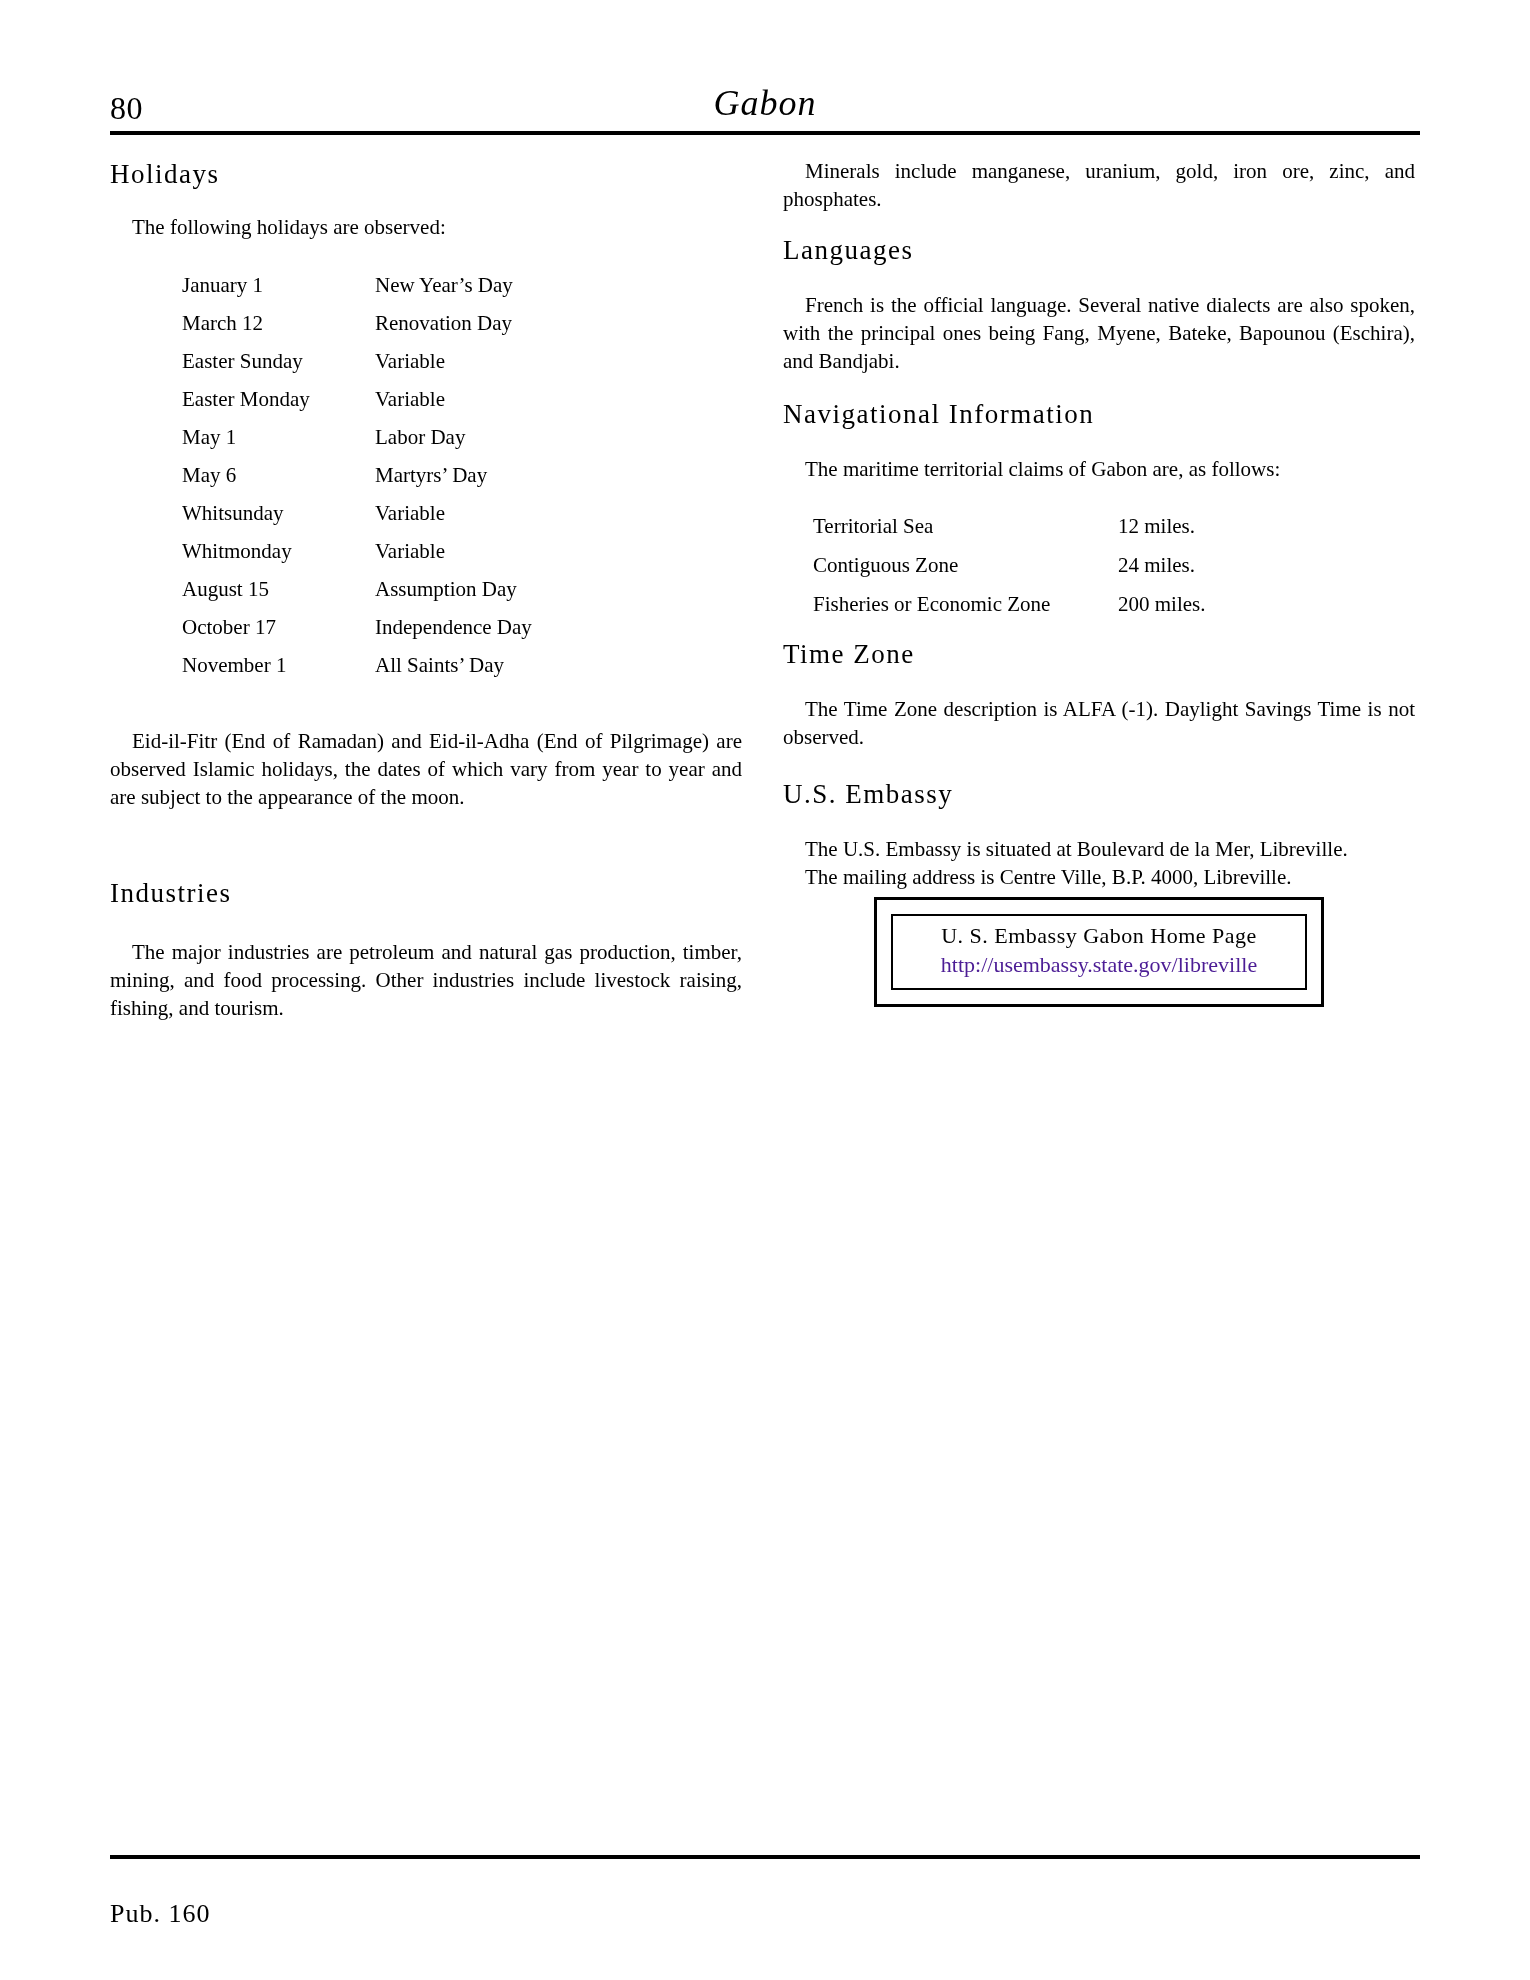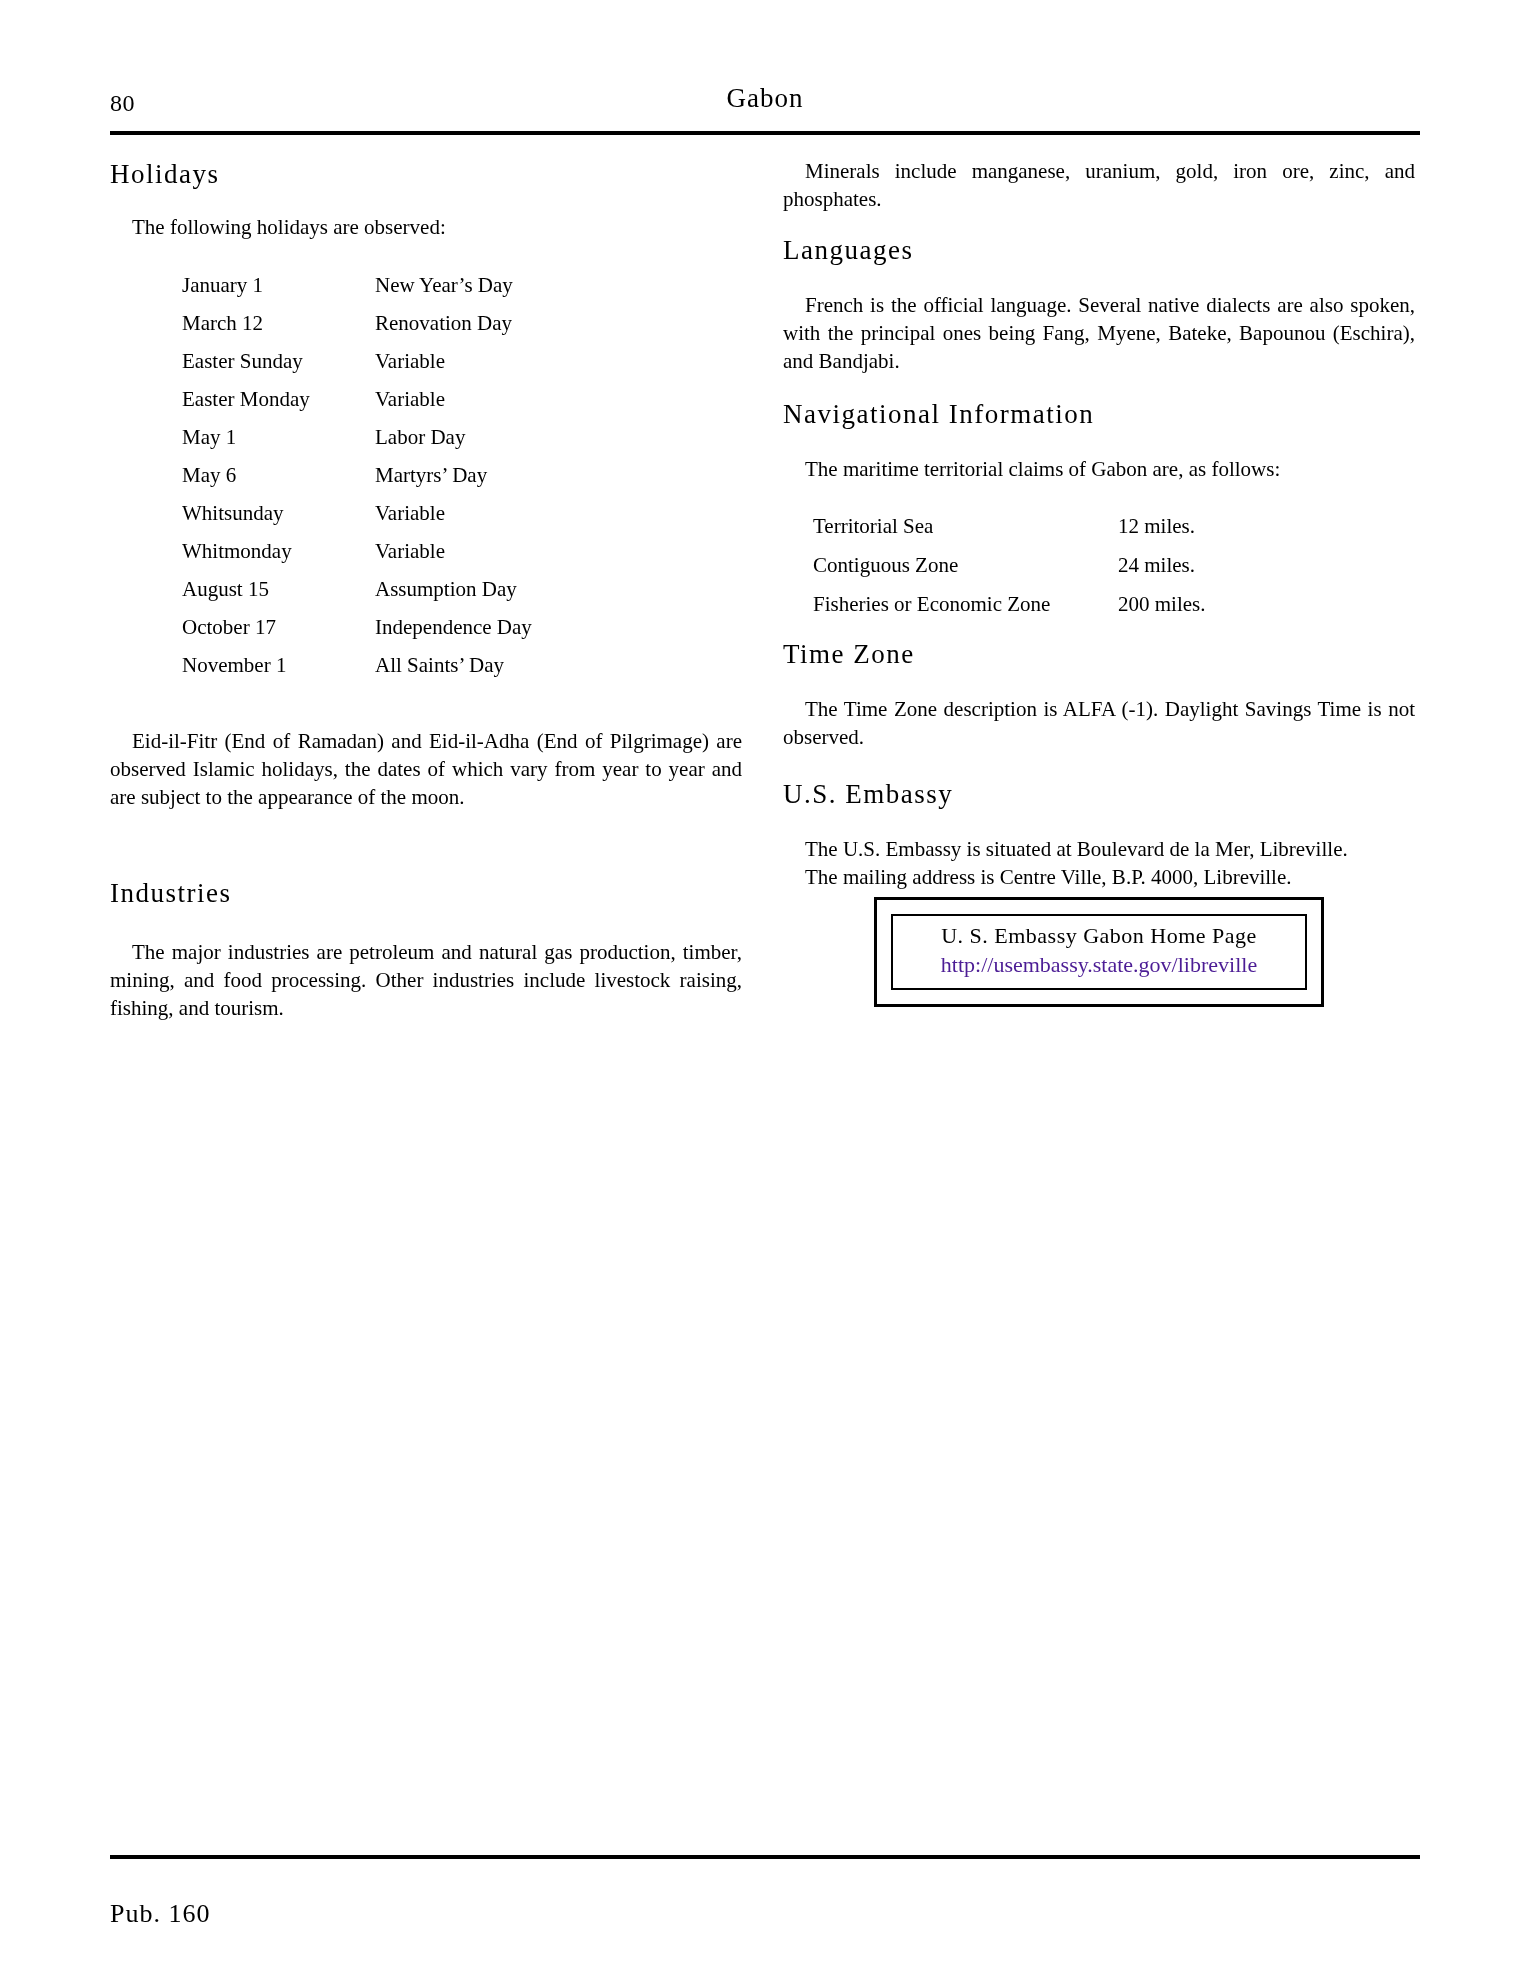--- a/index.html
+++ b/index.html
@@ -20,31 +20,32 @@
     padding: 0 110px;
     box-sizing: border-box;
   }
   
   .header {
     position: relative;
     padding-top: 90px;
     height: 34px;
   }
   .page-num {
-    font-size: 24px;
+    font-size: 32px;
     letter-spacing: 0.5px;
   }
   .page-title {
     position: absolute;
     left: 0;
     right: 0;
-    bottom: 10px;
+    bottom: 0;
     text-align: center;
-    font-size: 27px;
+    font-size: 36px;
     letter-spacing: 1px;
+    font-style: italic;
   }
   .header-rule {
     border-top: 4px solid #000;
     margin-top: 7px;
   }
   
   .columns {
     display: flex;
     gap: 41px;
   }

